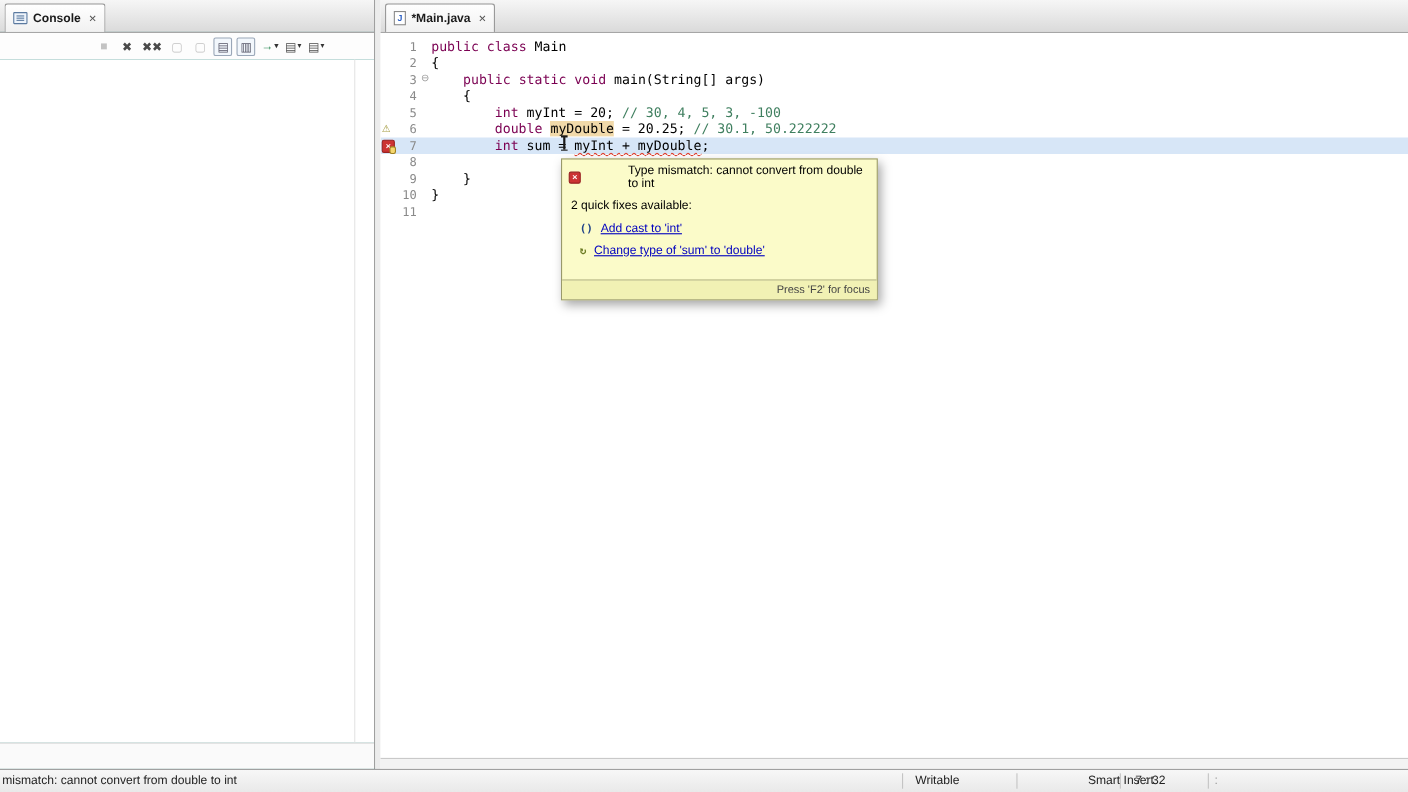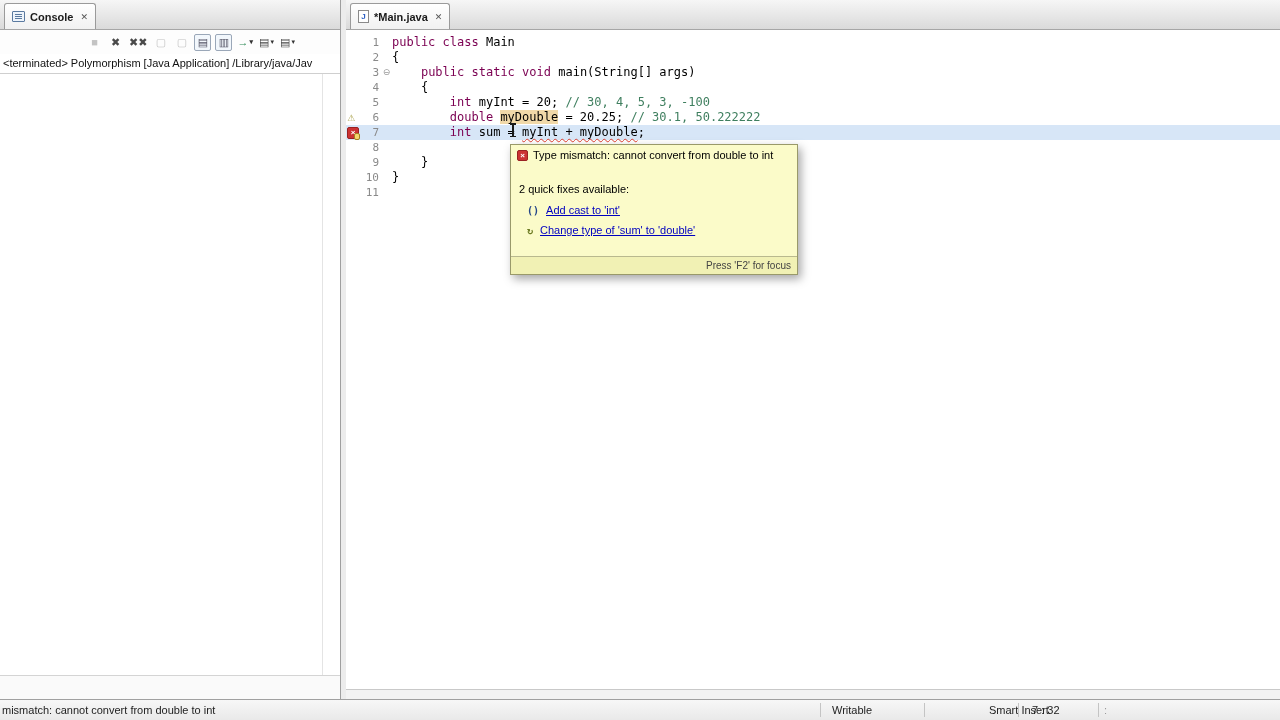--- a/index.html
+++ b/index.html
@@ -52,23 +52,23 @@
   .c { color:#3f7f5f; }
   .p { color:#000; }
   .occ { background:#f1d9a9; }
   .err { text-decoration:underline wavy #e04030 1px; text-underline-offset:2px; }
   .editor-hscroll { height:10px; border-top:1px solid #c9c9c9; background:#f3f3f3; flex:none; }
 
   
   .quickfix { position:absolute; left:510px; top:144px; width:288px; background:#fbfbc9; border:1px solid #99996a; box-shadow:3px 4px 9px rgba(0,0,0,0.35); font-size:11px; z-index:10; }
   .qf-header { display:flex; align-items:center; gap:5px; padding:4px 6px 3px; }
   .qf-err-icon { width:11px; height:11px; background:#cc3333; border:1px solid #992222; border-radius:2px; color:#fff; font-size:8px; line-height:9px; text-align:center; font-weight:bold; flex:none; }
-  .qf-title { color:#000; }
+  .qf-title { color:#000;margin-left:38px; }
   .qf-body { padding:3px 8px 12px; }
-  .qf-sub { margin:16px 0 9px; color:#000; }
+  .qf-sub { margin:2px 0 9px; color:#000; }
   .qf-fix { display:flex; align-items:center; gap:7px; margin:0 0 8px 8px; }
   .qf-icon { font-size:10px; color:#6b7a22; font-weight:bold; font-family:"DejaVu Sans Mono",monospace; flex:none; }
   .qf-icon.cast { color:#224488; }
   .qf-link { color:#0000c0; text-decoration:underline; cursor:pointer; }
   .qf-footer { border-top:1px solid #b9b98e; background:#f1f1b4; padding:3px 6px; text-align:right; color:#444; font-size:10px; }
 
   
   .ibeam { position:absolute; left:508px; top:123px; width:9px; height:14px; z-index:20; }
   .ibeam i { position:absolute; display:block; background:#1a1a1a; }
   .ibeam .stem { left:4px; top:1px; width:1.5px; height:12px; }
@@ -124,21 +124,20 @@
           </span>
           <span class="tb-icon dark">
             <span>▤</span>
             <span class="caret">▾</span>
           </span>
           <span class="tb-icon dark">
             <span>▤</span>
             <span class="caret">▾</span>
           </span>
         </div>
-      <div class="console-status">&lt;terminated&gt; Polymorphism [Java Application] /Library/java/Jav</div>
       <div class="console-body">
         <div class="console-vtrack"></div>
       </div>
       <div class="console-hscroll"></div>
     </div>
 
     <div class="gap"></div>
 
     <div class="right-pane">
       <div class="tabbar">

